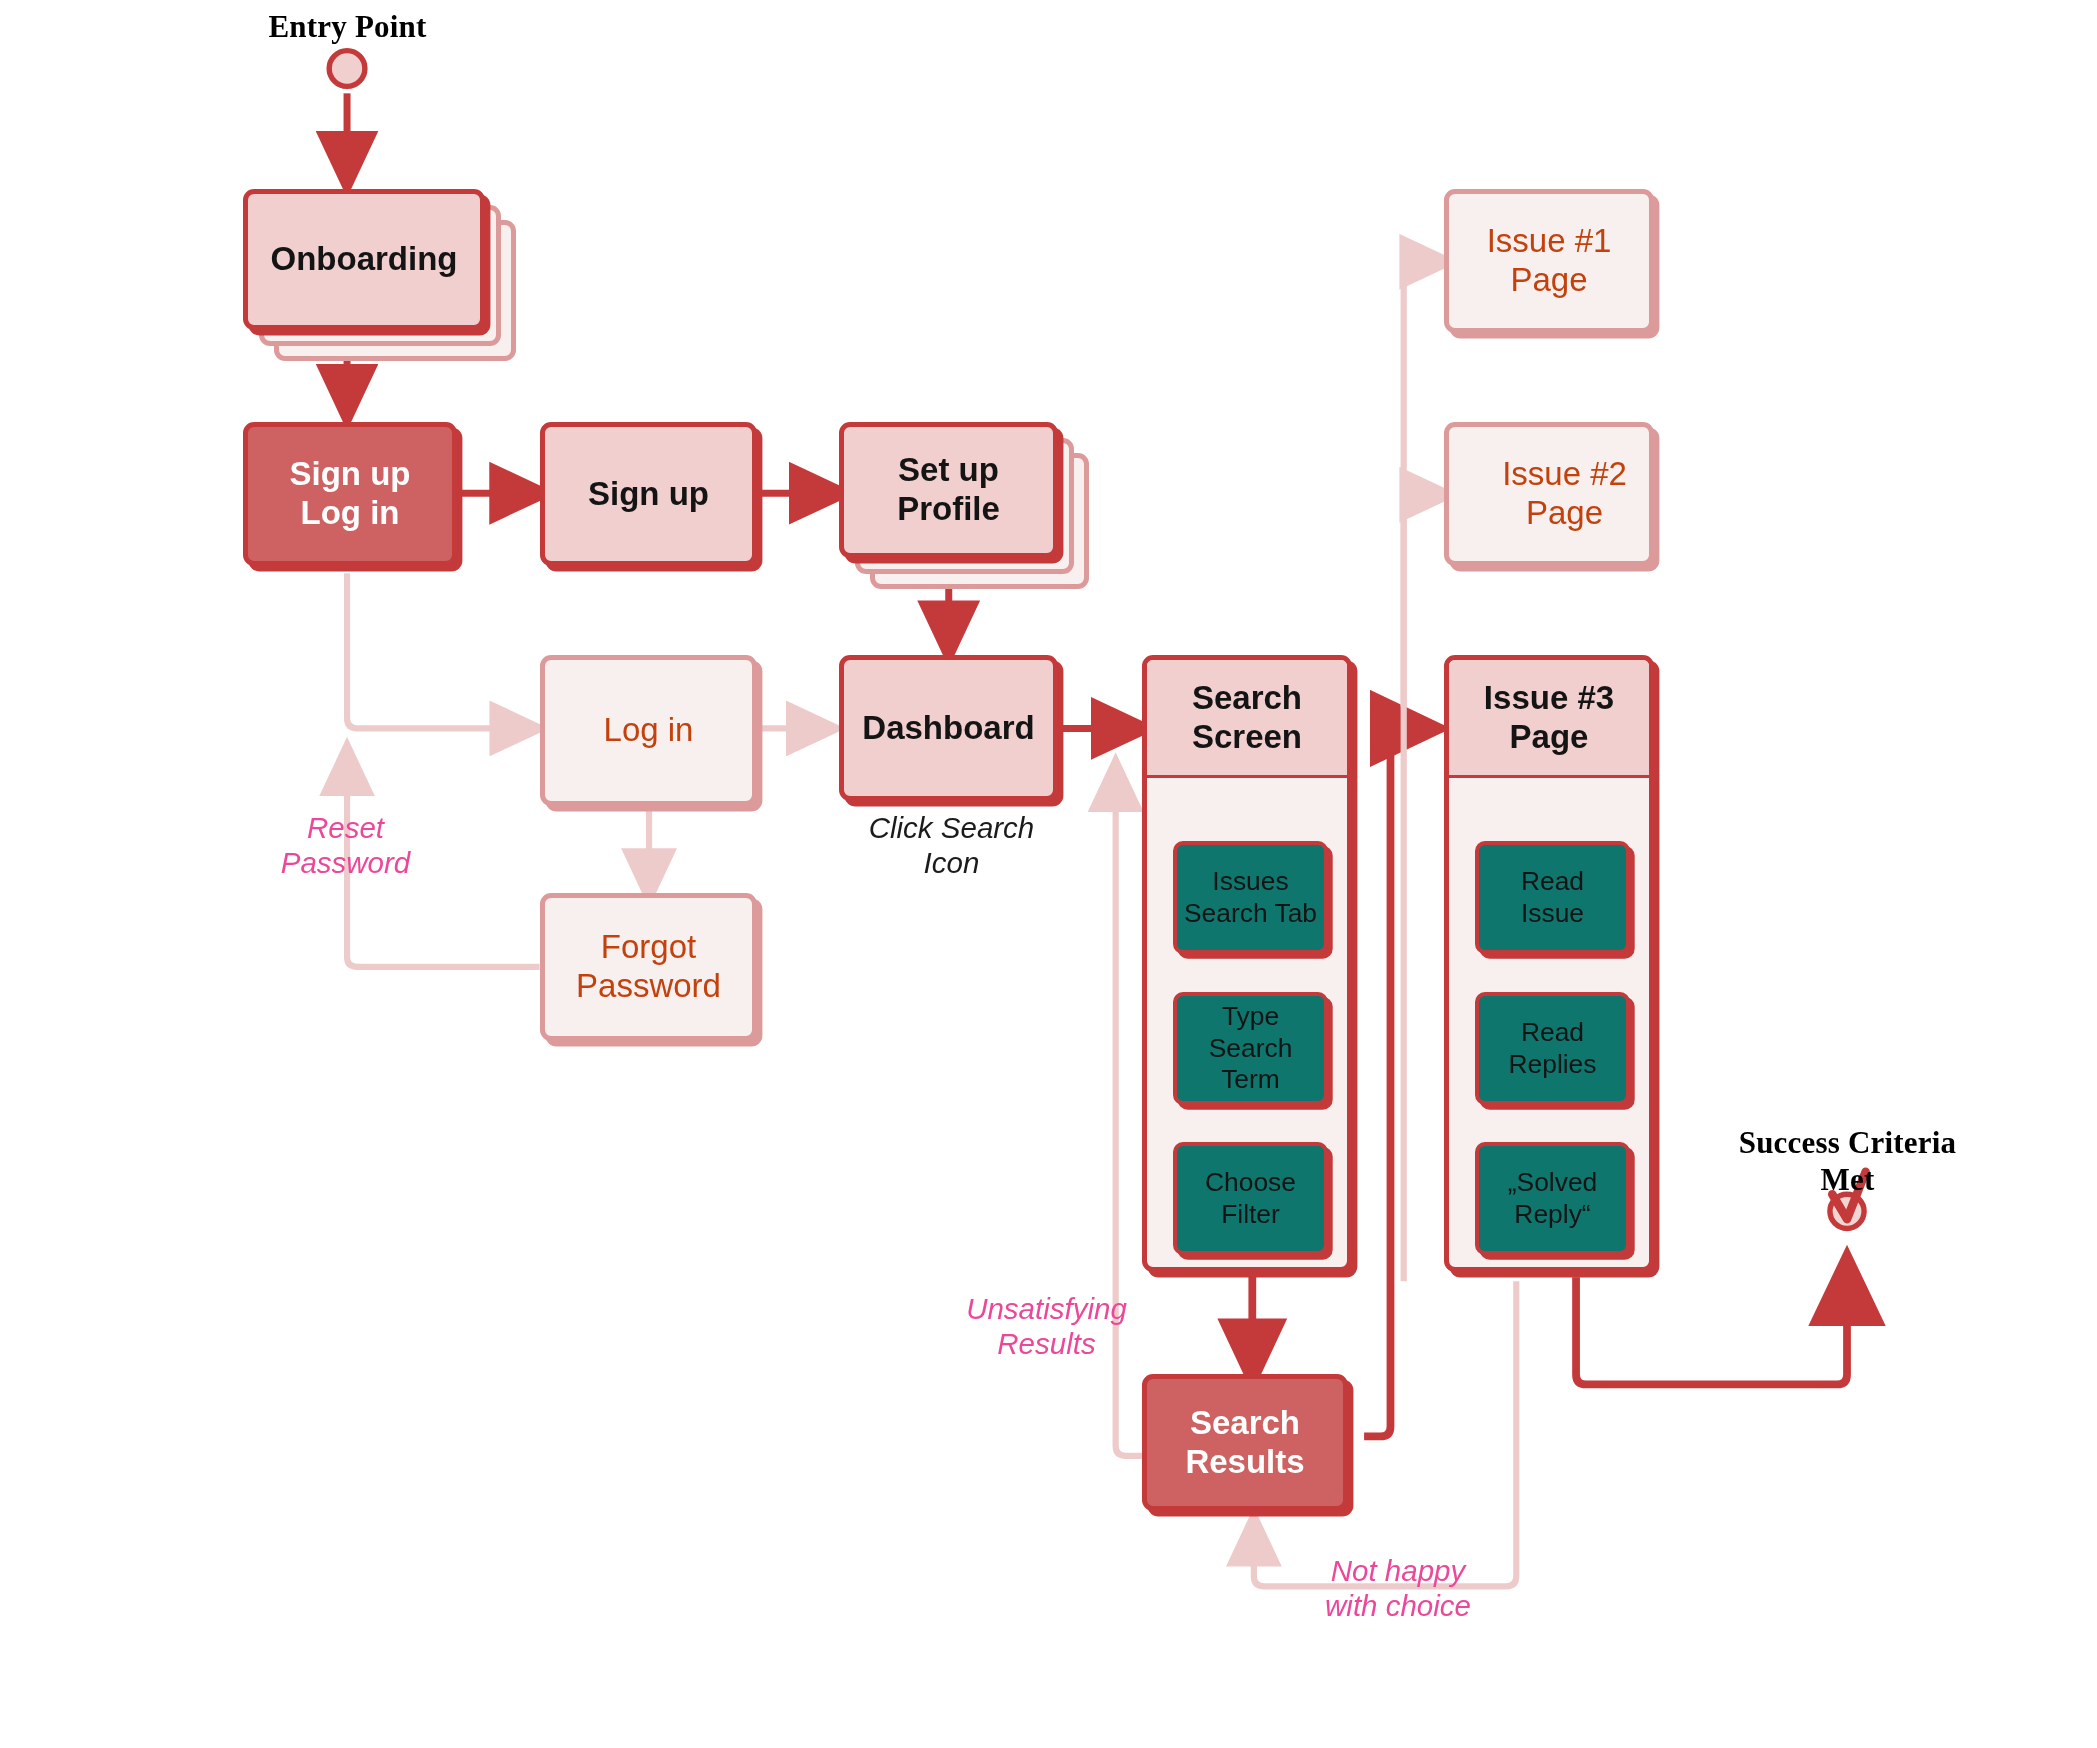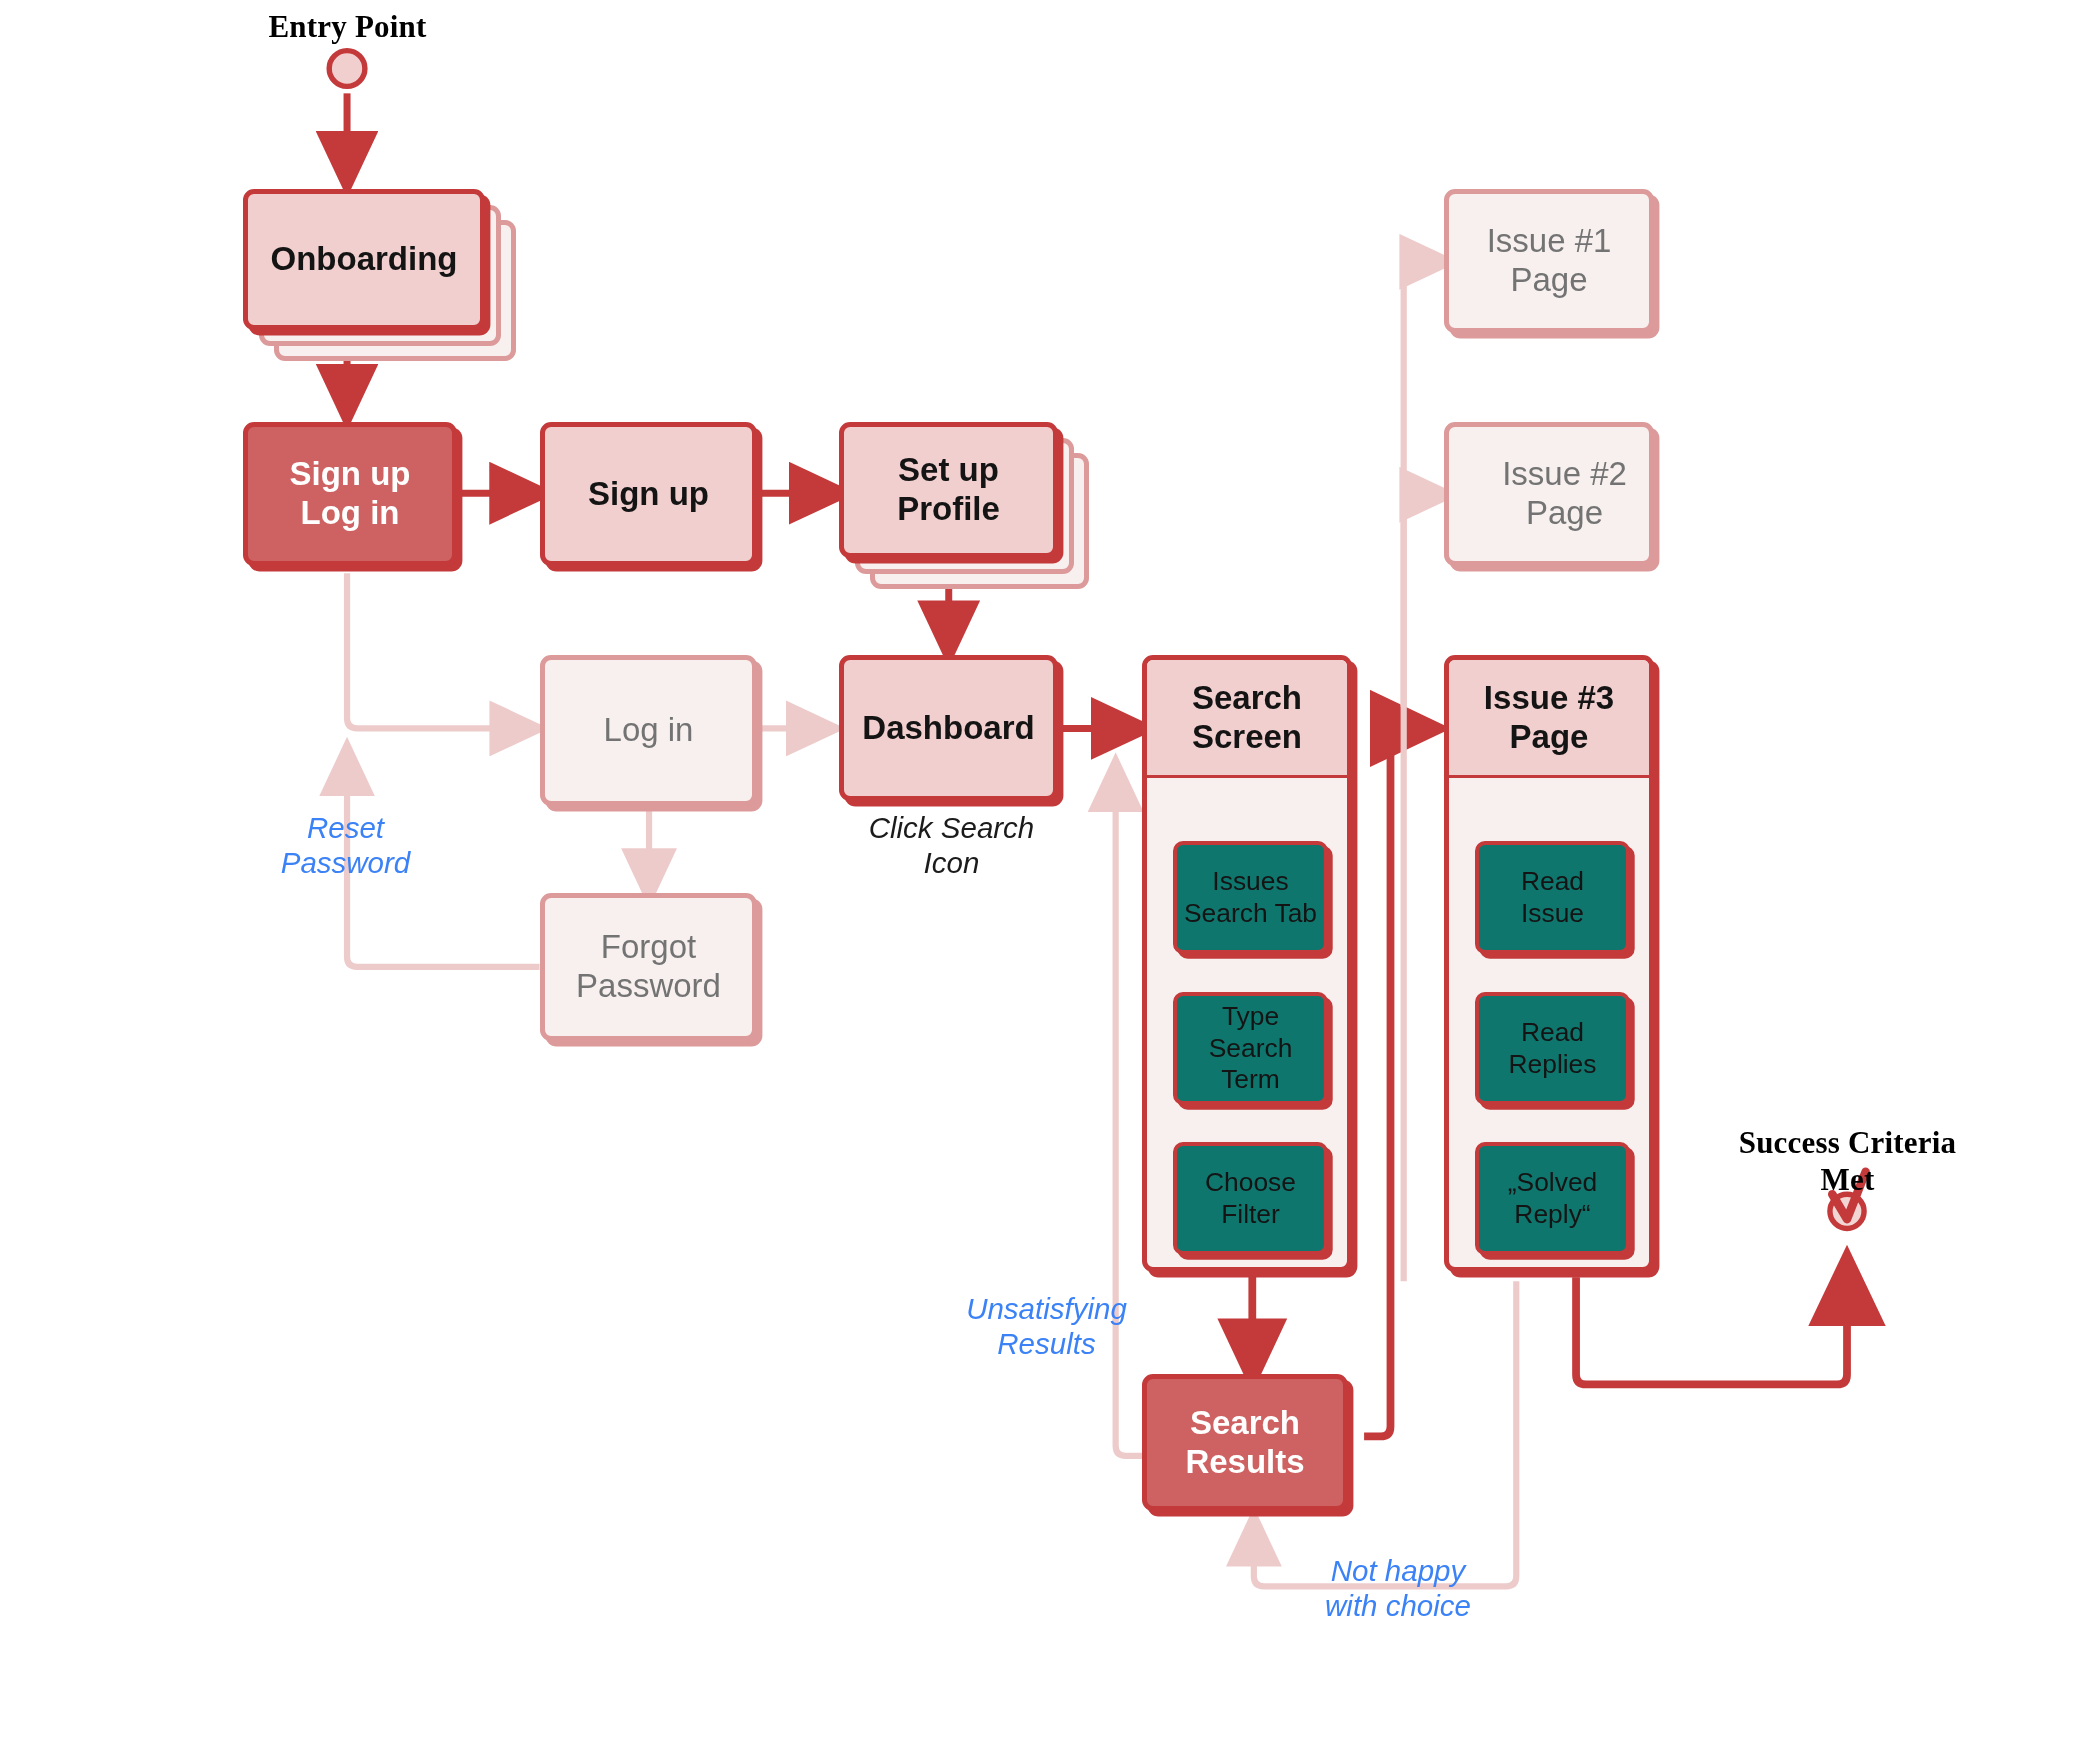--- a/index.html
+++ b/index.html
@@ -39,21 +39,21 @@
     background:#CE6262;
     border:5.4px solid #C4393A;
     color:#ffffff;
     font-size:33px;font-weight:700;
     box-shadow:5.4px 5.4px 0 0 #C4393A;
   }
   
   .n-faded{
     background:#F7F0EF;
     border:5.4px solid #DD9A9A;
-    color:#737373;
+    color:#c2410c;
     font-size:33px;font-weight:400;
     box-shadow:5.4px 5.4px 0 0 #DD9A9A;
   }
 
   
   .stack{position:absolute;z-index:3;}
   .stack i{
     position:absolute;display:block;
     background:#F7F0EF;
     border:5.4px solid #DD9A9A;
@@ -104,21 +104,21 @@
   }
   .ann-title{
     font-family:"Liberation Serif", serif;
     font-weight:700;font-size:31px;color:#000;
     letter-spacing:0.2px;
   }
   .ann-dark{
     font-style:italic;font-weight:400;font-size:29.5px;color:#1b1b1b;
   }
   .ann-gray{
-    font-style:italic;font-weight:400;font-size:29.5px;color:#3b82f6;
+    font-style:italic;font-weight:400;font-size:29.5px;color:#ec4899;
   }
 </style>
 </head>
 <body>
 
 <div id="stage">
 
   <svg id="wires" viewBox="0 0 2701 2251">
     <defs>
       <marker id="ah" markerWidth="10" markerHeight="9" refX="7.2" refY="4.5" orient="auto" markerUnits="strokeWidth">

